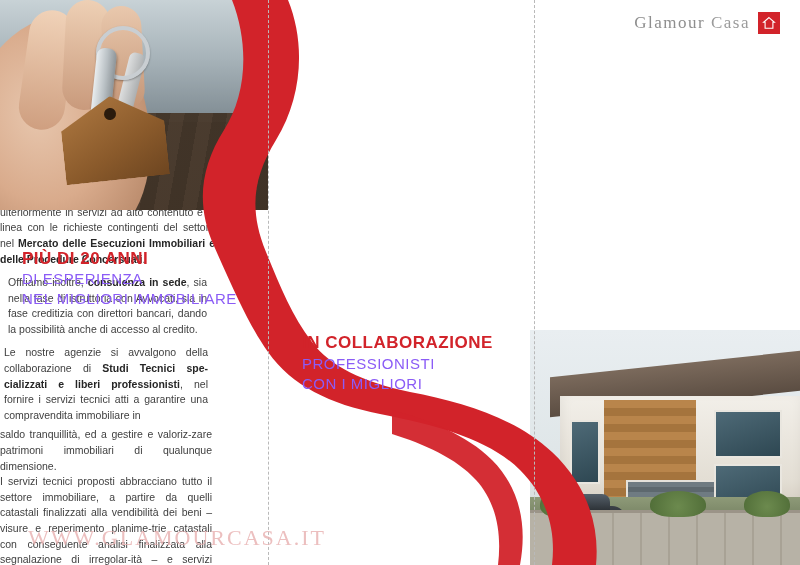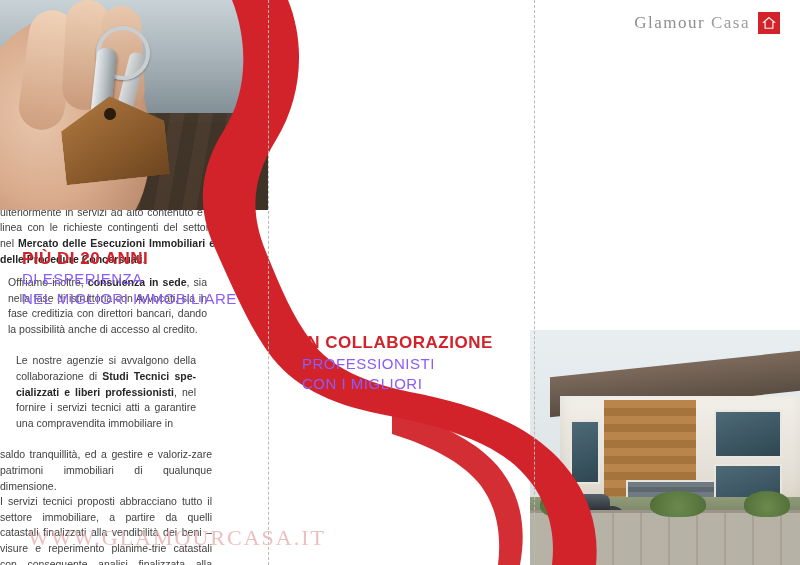--- a/index.html
+++ b/index.html
@@ -325,21 +325,21 @@
     <p style="margin:8px;">Offriamo inoltre, <b>consulenza in sede</b>, sia nella fase di istruttoria con Avvocati, sia in fase creditizia con direttori bancari, dando la possibilità anche di accesso al credito.</p>
   </div>
 
   <div class="headline-block h-collab">
     <div class="headline-red l1">IN COLLABORAZIONE</div>
     <div class="headline-grey l3">PROFESSIONISTI</div>
     <div class="headline-grey l2">CON I MIGLIORI</div>
   </div>
 
   <div class="col-mid-bottom">
-    <p style="margin:16px;">Le nostre agenzie si avvalgono della collaborazione di <b>Studi Tecnici spe-cializzati e liberi professionisti</b>, nel fornire i servizi tecnici atti a garantire una compravendita immobiliare in</p>
+    <p style="margin:4px;">Le nostre agenzie si avvalgono della collaborazione di <b>Studi Tecnici spe-cializzati e liberi professionisti</b>, nel fornire i servizi tecnici atti a garantire una compravendita immobiliare in</p>
   </div>
 
   <div class="col-right-top">
     <p style="margin:0;">saldo tranquillità, ed a gestire e valoriz-zare patrimoni immobiliari di qualunque dimensione.</p>
     <p style="margin:0;">I servizi tecnici proposti abbracciano tutto il settore immobiliare, a partire da quelli catastali finalizzati alla vendibilità dei beni – visure e reperimento planime-trie catastali con conseguente analisi finalizzata alla segnalazione di irregolar-ità – e servizi urbanistico-edilizi che comprendono reperimento licenze, concessioni e altre pratiche edilizie con analisi finalizzata alla segnalazione di difformità e successive istruzioni prati-che di regolarizzazione edilizia in accordo con le norme vigenti.</p>
   </div>
 
   <div class="watermark">WWW.GLAMOURCASA.IT</div>
 
 </div>

